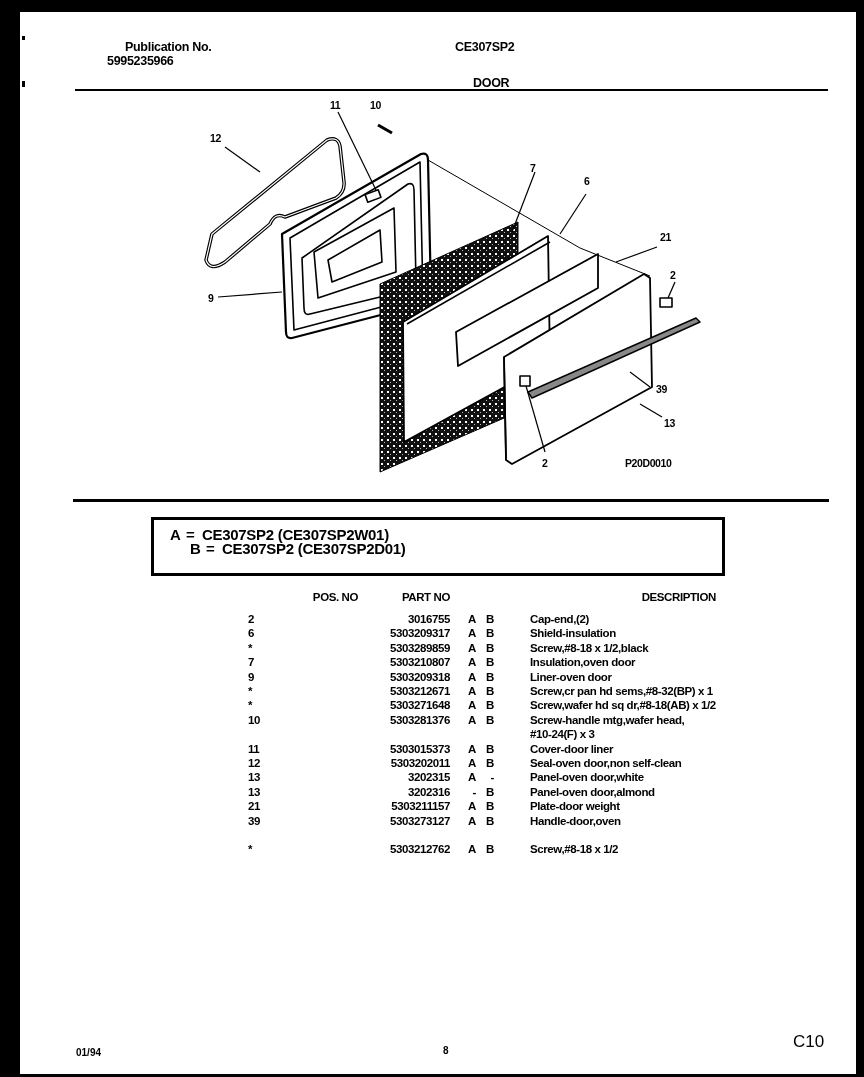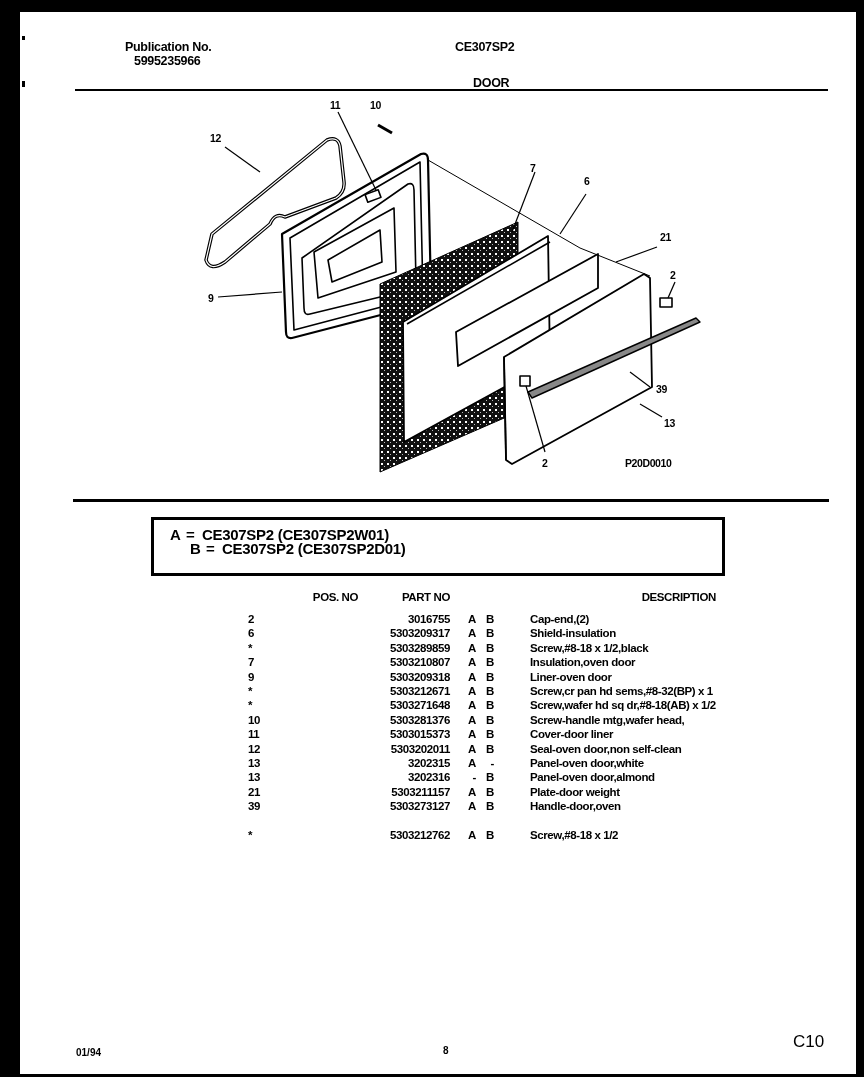--- a/index.html
+++ b/index.html
@@ -39,21 +39,21 @@
 </style>
 </head>
 <body>
 
 <div class="page">
 
   <div class="mark" style="left:2px;top:24px;width:3px;height:4px;"></div>
   <div class="mark" style="left:2px;top:69px;width:3px;height:6px;"></div>
 
   <div class="abs hdr" style="left:57px;top:28px;">Publication No.</div>
-  <div class="abs hdr" style="left:66px;top:42px;">5995235966</div>
+  <div class="abs hdr" style="left:39px;top:42px;">5995235966</div>
   <div class="abs hdr" style="left:387px;top:28px;">CE307SP2</div>
   <div class="abs hdr" style="left:405px;top:64px;">DOOR</div>
   <div class="rule" style="left:55px;top:77px;width:753px;height:2px;"></div>
 
   <svg class="diagram" width="836" height="480" viewBox="0 0 836 480">
     <defs>
       <pattern id="mesh" width="6" height="6" patternUnits="userSpaceOnUse">
         <rect width="6" height="6" fill="#111"></rect>
         <rect x="1" y="1" width="2" height="2" fill="#fff"></rect>
         <rect x="4" y="4" width="1" height="1" fill="#bbb"></rect>
@@ -199,73 +199,81 @@
         </tr>
         <tr>
           <td class="c-pos">10</td>
           <td class="c-part">5303281376</td>
           <td class="c-a">A</td>
           <td class="c-b">B</td>
           <td class="c-gap"></td>
           <td class="c-desc">Screw-handle mtg,wafer head,</td>
         </tr>
         <tr>
-          <td class="c-pos">11</td>
-          <td class="c-part">5303015373</td>
-          <td class="c-a">A</td>
-          <td class="c-b">B</td>
-          <td class="c-gap"></td>
-          <td class="c-desc">Cover-door liner</td>
-        </tr>
-        <tr>
-          <td class="c-pos">12</td>
-          <td class="c-part">5303202011</td>
-          <td class="c-a">A</td>
-          <td class="c-b">B</td>
-          <td class="c-gap"></td>
-          <td class="c-desc">Seal-oven door,non self-clean</td>
-        </tr>
-        <tr>
-          <td class="c-pos">13</td>
-          <td class="c-part">3202315</td>
-          <td class="c-a">A</td>
-          <td class="c-b">-</td>
-          <td class="c-gap"></td>
-          <td class="c-desc">Panel-oven door,white</td>
-        </tr>
-        <tr>
-          <td class="c-pos">13</td>
-          <td class="c-part">3202316</td>
-          <td class="c-a">-</td>
-          <td class="c-b">B</td>
-          <td class="c-gap"></td>
-          <td class="c-desc">Panel-oven door,almond</td>
-        </tr>
-        <tr>
-          <td class="c-pos">21</td>
-          <td class="c-part">5303211157</td>
-          <td class="c-a">A</td>
-          <td class="c-b">B</td>
-          <td class="c-gap"></td>
-          <td class="c-desc">Plate-door weight</td>
-        </tr>
-        <tr>
-          <td class="c-pos">39</td>
-          <td class="c-part">5303273127</td>
-          <td class="c-a">A</td>
-          <td class="c-b">B</td>
-          <td class="c-gap"></td>
-          <td class="c-desc">Handle-door,oven</td>
-        </tr>
-        <tr>
           <td class="c-pos"></td>
           <td class="c-part"></td>
           <td class="c-a"></td>
           <td class="c-b"></td>
           <td class="c-gap"></td>
+          <td class="c-desc">#10-24(F) x 3</td>
+        </tr>
+        <tr>
+          <td class="c-pos">11</td>
+          <td class="c-part">5303015373</td>
+          <td class="c-a">A</td>
+          <td class="c-b">B</td>
+          <td class="c-gap"></td>
+          <td class="c-desc">Cover-door liner</td>
+        </tr>
+        <tr>
+          <td class="c-pos">12</td>
+          <td class="c-part">5303202011</td>
+          <td class="c-a">A</td>
+          <td class="c-b">B</td>
+          <td class="c-gap"></td>
+          <td class="c-desc">Seal-oven door,non self-clean</td>
+        </tr>
+        <tr>
+          <td class="c-pos">13</td>
+          <td class="c-part">3202315</td>
+          <td class="c-a">A</td>
+          <td class="c-b">-</td>
+          <td class="c-gap"></td>
+          <td class="c-desc">Panel-oven door,white</td>
+        </tr>
+        <tr>
+          <td class="c-pos">13</td>
+          <td class="c-part">3202316</td>
+          <td class="c-a">-</td>
+          <td class="c-b">B</td>
+          <td class="c-gap"></td>
+          <td class="c-desc">Panel-oven door,almond</td>
+        </tr>
+        <tr>
+          <td class="c-pos">21</td>
+          <td class="c-part">5303211157</td>
+          <td class="c-a">A</td>
+          <td class="c-b">B</td>
+          <td class="c-gap"></td>
+          <td class="c-desc">Plate-door weight</td>
+        </tr>
+        <tr>
+          <td class="c-pos">39</td>
+          <td class="c-part">5303273127</td>
+          <td class="c-a">A</td>
+          <td class="c-b">B</td>
+          <td class="c-gap"></td>
+          <td class="c-desc">Handle-door,oven</td>
+        </tr>
+        <tr>
+          <td class="c-pos"></td>
+          <td class="c-part"></td>
+          <td class="c-a"></td>
+          <td class="c-b"></td>
+          <td class="c-gap"></td>
           <td class="c-desc"></td>
         </tr>
         <tr>
           <td class="c-pos">*</td>
           <td class="c-part">5303212762</td>
           <td class="c-a">A</td>
           <td class="c-b">B</td>
           <td class="c-gap"></td>
           <td class="c-desc">Screw,#8-18 x 1/2</td>
         </tr>

